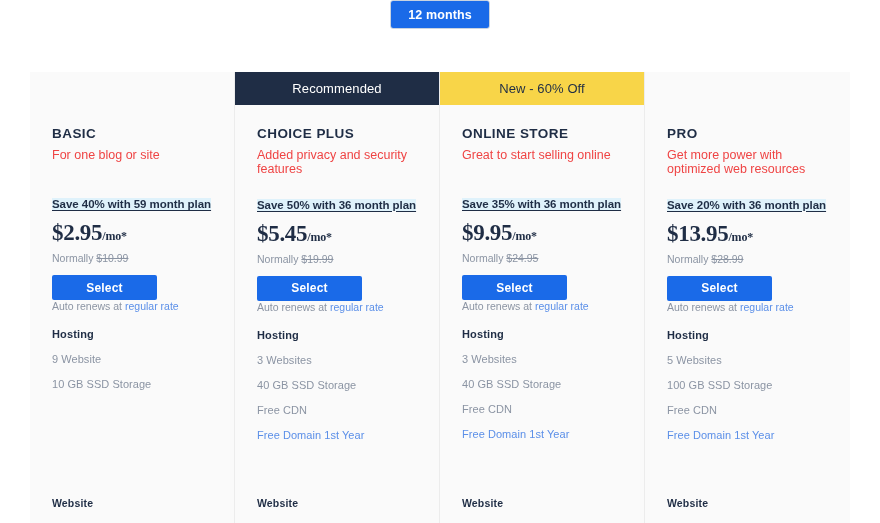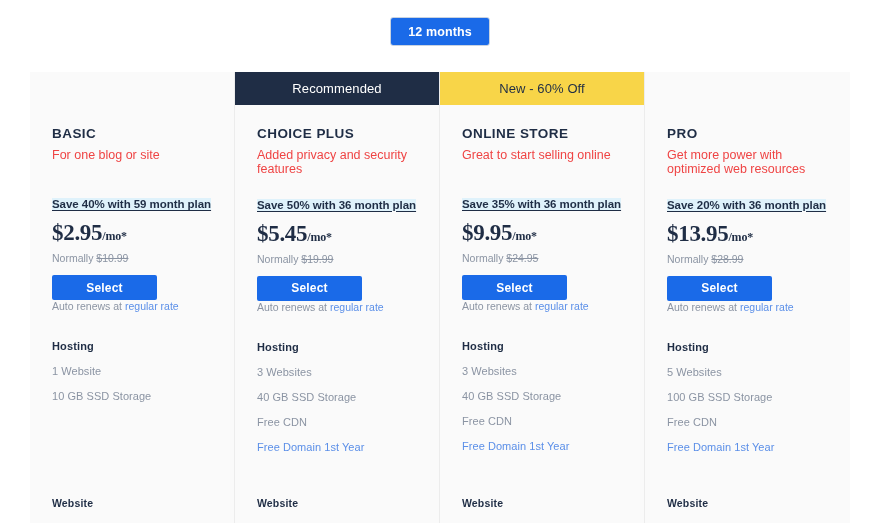--- a/index.html
+++ b/index.html
@@ -14,21 +14,20 @@
     background: #ffffff;
     font-family: "Liberation Sans", sans-serif;
     color: #2f3a4f;
     -webkit-font-smoothing: antialiased;
   }
 
   
   .toggle-wrap {
     display: flex;
     justify-content: center;
-    padding-top: 17px;
     text-align: center;
   }
   .toggle {
     display: flex;
     align-items: stretch;
     border: 1px solid #c9d3e0;
     border-radius: 3px;
     overflow: hidden;
     height: 29px;
     background: #f2f7ff;
@@ -165,21 +164,21 @@
   .renew {
     font-size: 10.5px;
     color: #8b94a3;
   }
   .renew a {
     color: #5b8fe8;
     text-decoration: none;
     cursor: pointer;
   }
 
-  .feat-group { margin-top: 28px; }
+  .feat-group { margin-top: 16px; }
   .feat-head {
     font-size: 11px;
     font-weight: bold;
     color: #1f2d45;
     letter-spacing: .15px;
   }
   .feat-item {
     margin-top: 13px;
     font-size: 11px;
     color: #8b94a3;
@@ -210,21 +209,21 @@
       <div class="col-body">
         <div class="plan-name">BASIC</div>
         <div class="plan-desc">For one blog or site</div>
         <a class="save-link">Save 40% with 59 month plan</a>
         <div class="price"><span>$2.95</span><span class="per">/mo*</span></div>
         <div class="normally"><span>Normally </span><s>$10.99</s></div>
         <button class="select-btn">Select</button>
         <div class="renew"><span>Auto renews at </span><a>regular rate</a></div>
         <div class="feat-group">
           <div class="feat-head">Hosting</div>
-          <div class="feat-item">1 Website</div>
+          <div class="feat-item">9 Website</div>
           <div class="feat-item">10 GB SSD Storage</div>
         </div>
         <div class="feat-group website">
           <div class="feat-head">Website</div>
           <div class="feat-item">Custom WP Themes</div>
         </div>
       </div>
     </div>
     <div class="col">
       <div class="banner navy">Recommended</div>

